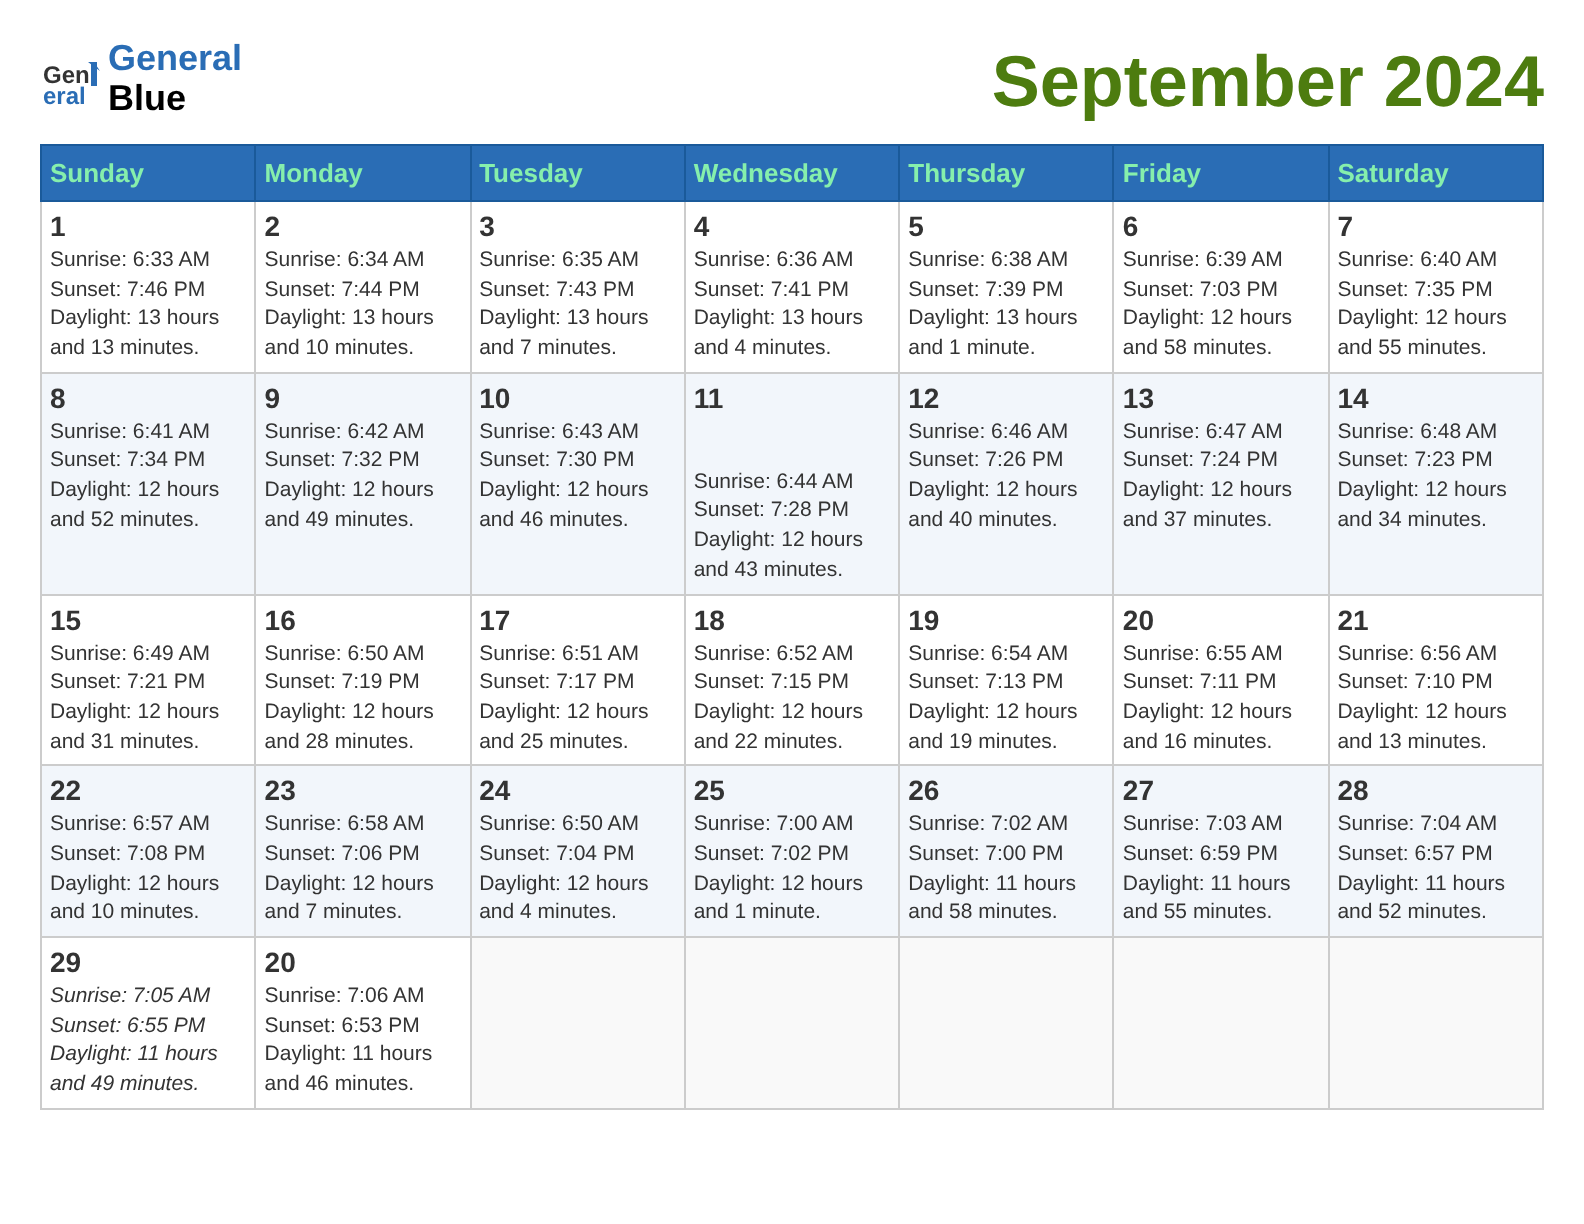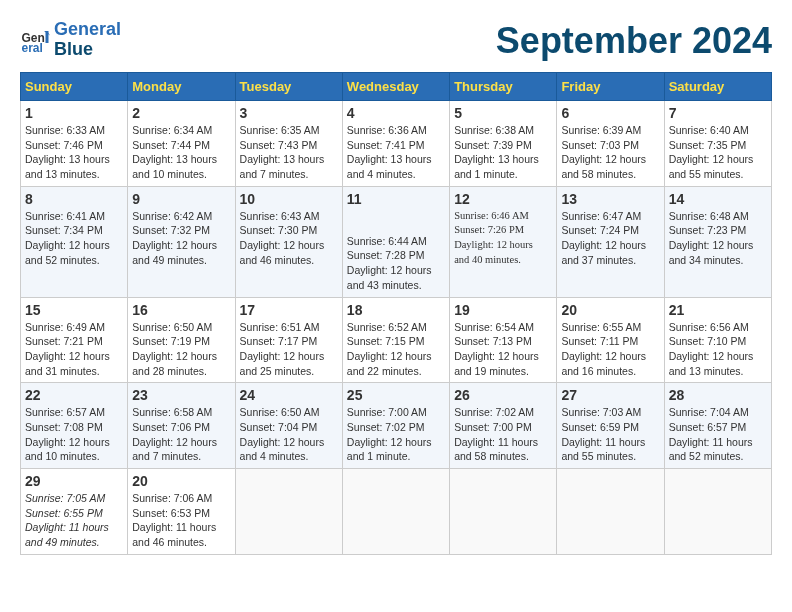--- a/index.html
+++ b/index.html
@@ -29,34 +29,34 @@
     }
     .logo-text span { color: #2a6db5; text-align: right; }
     .logo-icon {
       width: 30px;
       height: 30px;
     }
     .title-block { text-align: right; }
     .month-title {
       font-size: 36px;
       font-weight: bold;
-      color: #0c4a6e;
+      color: #4d7c0f;
     }
     .subtitle {
       font-size: 16px;
       color: #555;
     }
     table {
       width: 100%;
       border-collapse: collapse;
       font-size: 11px;
     }
     thead tr th {
       background: #2a6db5;
-      color: #fde047;
+      color: #86efac;
       padding: 6px 4px;
       text-align: left;
       font-size: 13px;
       font-weight: bold;
       border: 1px solid #1a5a9a;
     }
     tbody tr td {
       border: 1px solid #ccc;
       vertical-align: top;
       padding: 4px;
@@ -92,21 +92,21 @@
       <text x="2" y="22" font-size="16" font-weight="bold" fill="#333" font-family="Arial">Gen</text>
       <text x="2" y="36" font-size="16" font-weight="bold" fill="#2a6db5" font-family="Arial">eral</text>
       <polygon points="32,8 40,14 36,8" fill="#2a6db5"></polygon>
       <rect x="34" y="8" width="4" height="16" fill="#2a6db5"></rect>
     </svg>
     <div>
       <div class="logo-text">
         <span>General</span>
       </div>
       <div class="logo-text">
-        <span style="color:#0c4a6e;">Blue</span>
+        <span style="color:#000000;">Blue</span>
       </div>
     </div>
   </div>
   <div class="title-block">
     <div class="month-title">September 2024</div>
   </div>
 </div>
 
 <table>
   <thead>
@@ -196,21 +196,21 @@
         </td>
         <td>
           <span class="day-num">11</span>
           <div class="day-info" style="white-space: pre-line; margin-top: 27px;">Sunrise: 6:44 AM
 Sunset: 7:28 PM
 Daylight: 12 hours
 and 43 minutes.</div>
         </td>
         <td>
           <span class="day-num">12</span>
-          <div class="day-info" style="white-space: pre-line; font-family: Liberation Serif, serif;">Sunrise: 6:46 AM
+          <div class="day-info" style="white-space: pre-line;">Sunrise: 6:46 AM
 Sunset: 7:26 PM
 Daylight: 12 hours
 and 40 minutes.</div>
         </td>
         <td>
           <span class="day-num">13</span>
           <div class="day-info" style="white-space: pre-line;">Sunrise: 6:47 AM
 Sunset: 7:24 PM
 Daylight: 12 hours
 and 37 minutes.</div>

